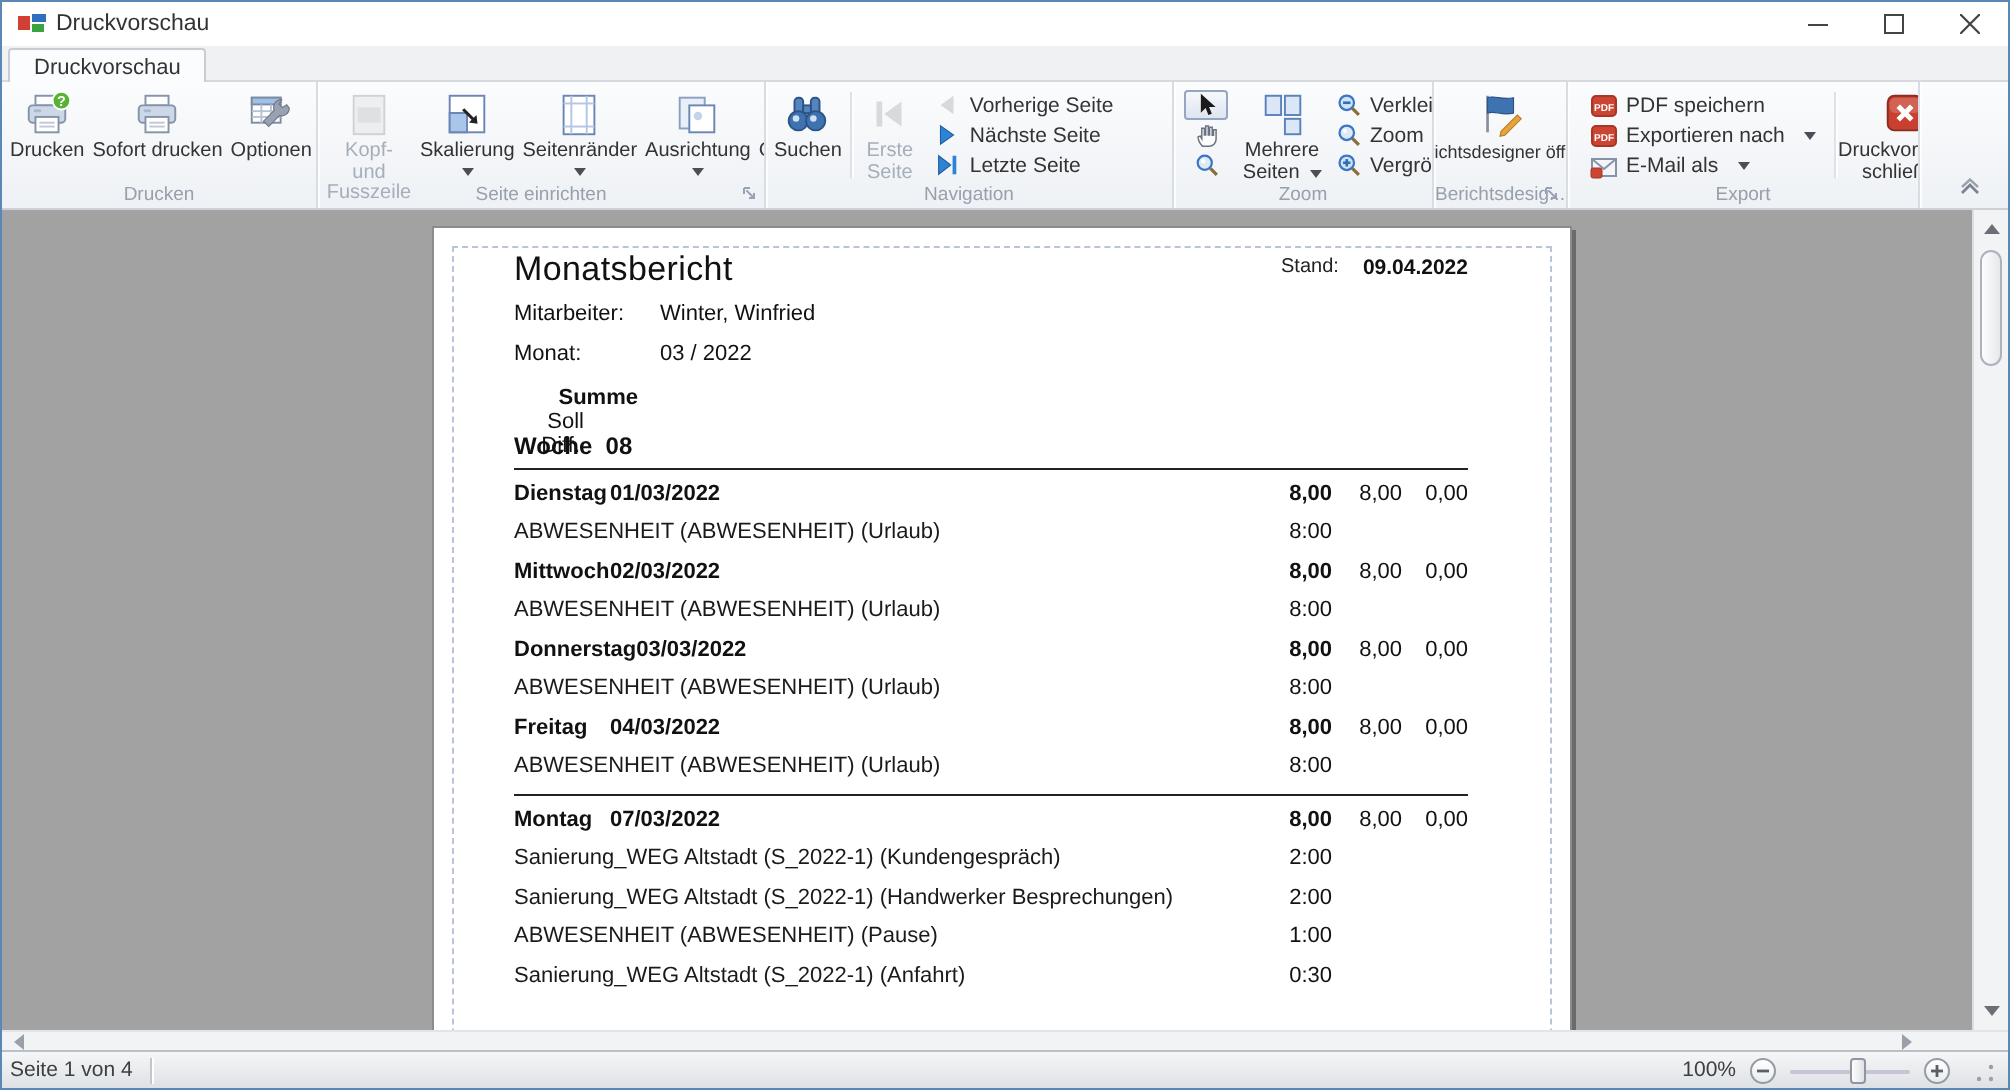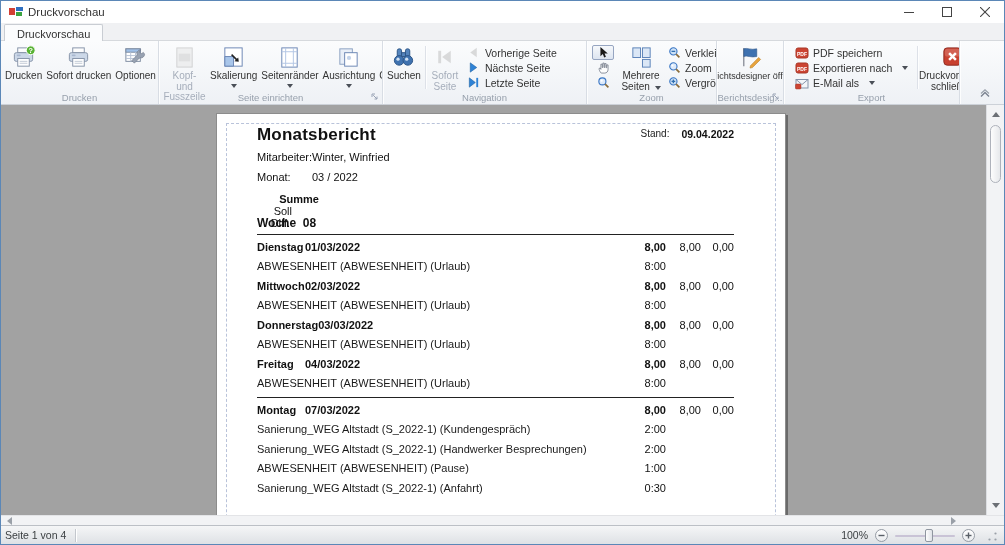--- a/index.html
+++ b/index.html
@@ -49,24 +49,24 @@
 
   .ribbon-collapse { position:absolute; right:10px; bottom:4px; width:18px; height:14px; display:flex; align-items:center; justify-content:center; }
 
   
   .preview { position:absolute; top:104px; left:0; right:0; bottom:29px; background:#a2a2a2; overflow:hidden; }
   .page { position:absolute; left:215px; top:8px; width:570px; height:410px; background:#fff; border:1px solid #8c8c8c; box-shadow:2px 2px 0 rgba(60,60,60,.55); overflow:hidden; }
   .dashed { position:absolute; left:9px; right:9px; top:9px; height:620px; border:1px dashed #b9c3da; }
   .page-content { position:absolute; left:40px; right:51px; top:11px; color:#111; }
 
   .title-row { display:flex; align-items:flex-start; }
-  .rep-title { font-size:17px; font-weight:bold; letter-spacing:.2px; flex:1; }
+  .rep-title { font-size:17px; font-weight:normal; letter-spacing:.2px; flex:1; }
   .stand-label { font-size:10px; color:#222; padding-top:3px; margin-right:12px; }
   .stand-value { font-size:10.5px; font-weight:bold; padding-top:2.5px; }
-  .meta-row { display:flex; font-size:11px; margin-top:6px; height:14px; }
+  .meta-row { display:flex; font-size:11px; margin-top:6px; height:14px;gap:18px; }
   .meta-label { width:55px; flex:none; }
   .cols-row { display:flex; font-size:11px; margin-top:8px; height:13px;flex-direction:column; }
   .week { font-size:12px; font-weight:bold; margin-top:10px; white-space:pre; }
   .wline { border-top:1.5px solid #222; margin-top:4px; }
   .rline { display:flex; align-items:center; height:19.5px; font-size:11px; }
   .rline.first { margin-top:2px;align-items:center; }
   .fill { flex:1; }
   .b { font-weight:bold; }
   .dname { min-width:48px; flex:none; }
   .c1 { width:62px; text-align:right; flex:none; }
@@ -272,21 +272,21 @@
           <span class="lbl">Suchen</span>
         </div>
         <div class="vsep"></div>
         <div class="lb dis" style="width:34px">
           <span class="ic">
             <svg width="25" height="25" viewBox="0 0 26 26">
               <rect x="6.5" y="6" width="3" height="13" fill="#b4bcc8"></rect>
               <path d="M19.5 6 V19 L10.5 12.5 Z" fill="#b4bcc8"></path>
             </svg>
           </span>
-          <span class="lbl">Sofort Seite</span>
+          <span class="lbl">Erste Seite</span>
         </div>
         <div class="vstack" style="padding-left:2px">
           <div class="sb dis">
             <span class="ic14">
               <svg width="13" height="13" viewBox="0 0 14 14">
                   <path d="M10.5 2 V12 L3.5 7 Z" fill="#aebacc"></path>
                 </svg>
             </span>
             <span>Vorherige Seite</span>
           </div>

